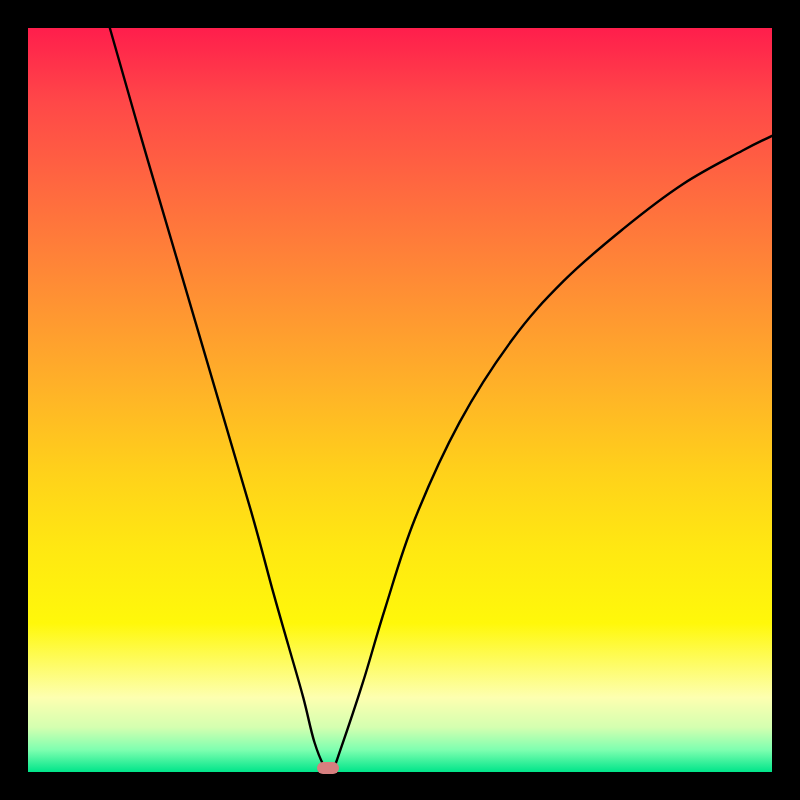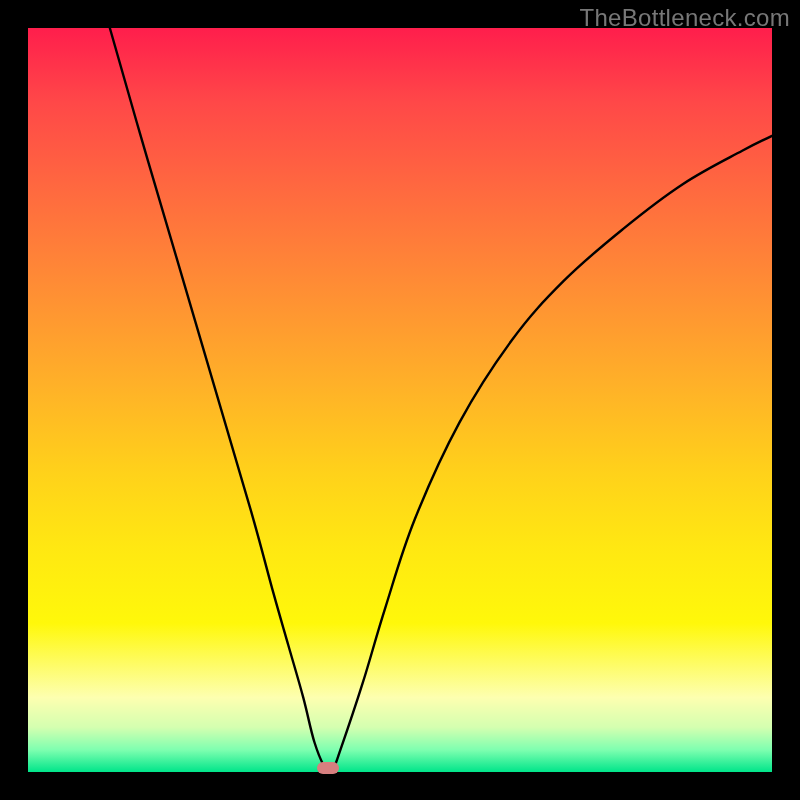--- a/index.html
+++ b/index.html
@@ -64,20 +64,19 @@
     height: 12px;
     border-radius: 6px;
     background: #d77f7f;
     transform: translate(-50%, -50%);
   }
 </style>
 </head>
 <body>
 
 <div class="frame">
-  <div class="watermark">TheBottleneck.com</div>
   <div class="plot">
     <svg class="curve" viewBox="0 0 744 744" preserveAspectRatio="none">
       <path id="curve-path" fill="none" stroke="#000" stroke-width="2.4" stroke-linecap="round" stroke-linejoin="round" d="M 81.84 0.00 C 87.20 18.75, 99.55 62.64, 111.60 104.16 C 123.65 145.68, 135.41 185.11, 148.80 230.64 C 162.19 276.17, 172.61 311.59, 186.00 357.12 C 199.39 402.65, 212.49 446.10, 223.20 483.60 C 233.91 521.10, 238.82 541.33, 245.52 565.44 C 252.22 589.55, 255.04 598.77, 260.40 617.52 C 265.76 636.27, 270.59 652.19, 275.28 669.60 C 279.97 687.01, 282.42 701.52, 286.44 714.24 C 290.46 726.96, 294.25 735.59, 297.60 740.28 C 300.95 744.97, 302.36 743.63, 305.04 740.28 C 307.72 736.93, 307.12 737.08, 312.48 721.68 C 317.84 706.28, 326.76 680.16, 334.80 654.72 C 342.84 629.28, 347.75 609.78, 357.12 580.32 C 366.49 550.86, 373.49 524.52, 386.88 491.04 C 400.27 457.56, 414.11 426.46, 431.52 394.32 C 448.93 362.18, 464.85 337.92, 483.60 312.48 C 502.35 287.04, 515.59 273.05, 535.68 252.96 C 555.77 232.87, 573.77 218.29, 595.20 200.88 C 616.63 183.47, 633.29 170.30, 654.72 156.24 C 676.15 142.18, 698.17 131.46, 714.24 122.76 C 730.31 114.06, 738.64 110.56, 744.00 107.88"></path>
     </svg>
     <div id="marker" class="marker" style="left: 299.832px; top: 740.28px;"></div>
   </div>
 </div>
 
 </body></html>

